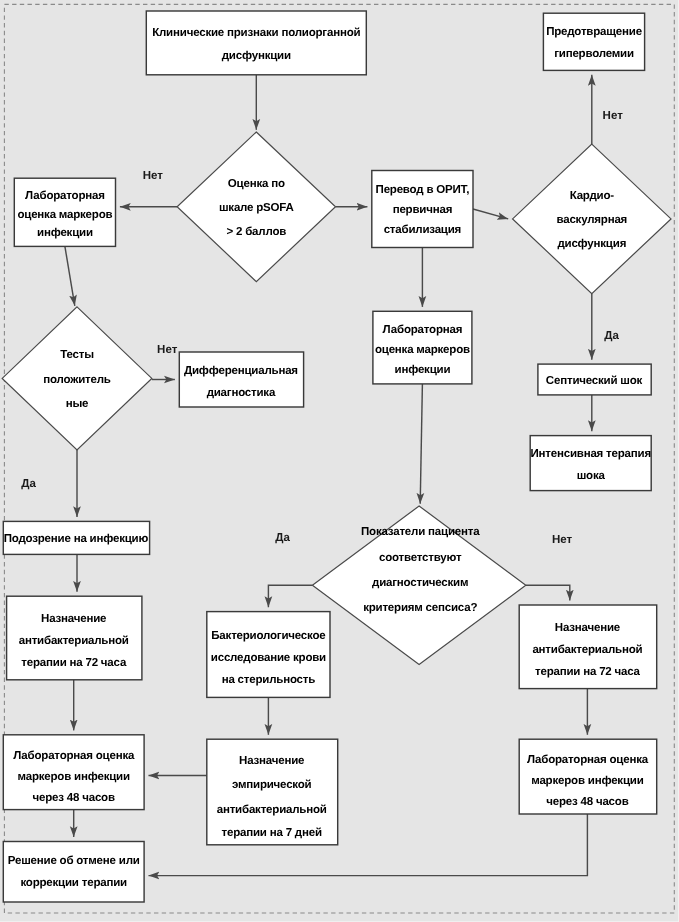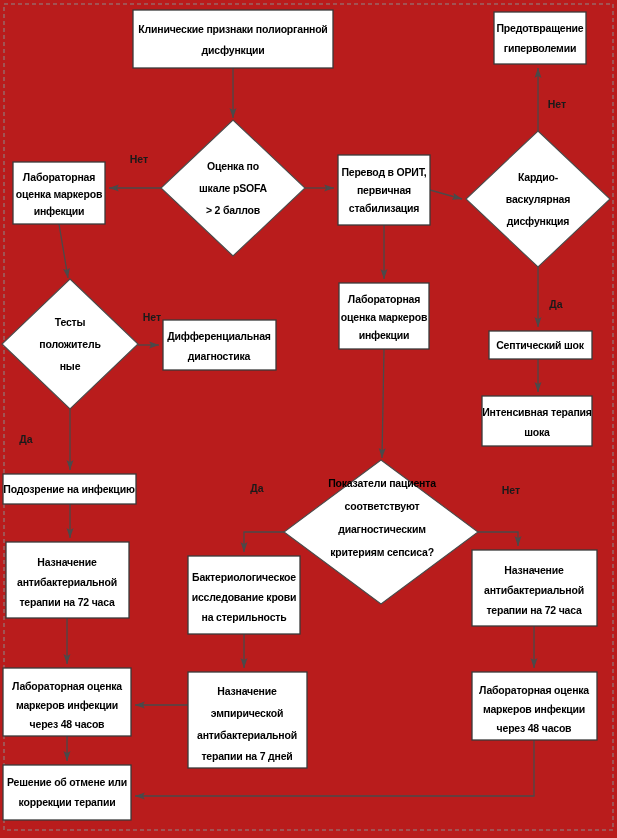--- a/index.html
+++ b/index.html
@@ -4,21 +4,21 @@
 <style>
   html, body {
     margin: 0;
     padding: 0;
     background: #ffffff;
   }
   #canvas {
     position: relative;
     width: 617px;
     height: 838px;
-    background: #b91c1c;
+    background: #e5e5e5;
     font-family: "Liberation Sans", sans-serif;
     overflow: hidden;
   }
   svg#flow {
     position: absolute;
     left: 0;
     top: 0;
     width: 617px;
     height: 838px;
   }

